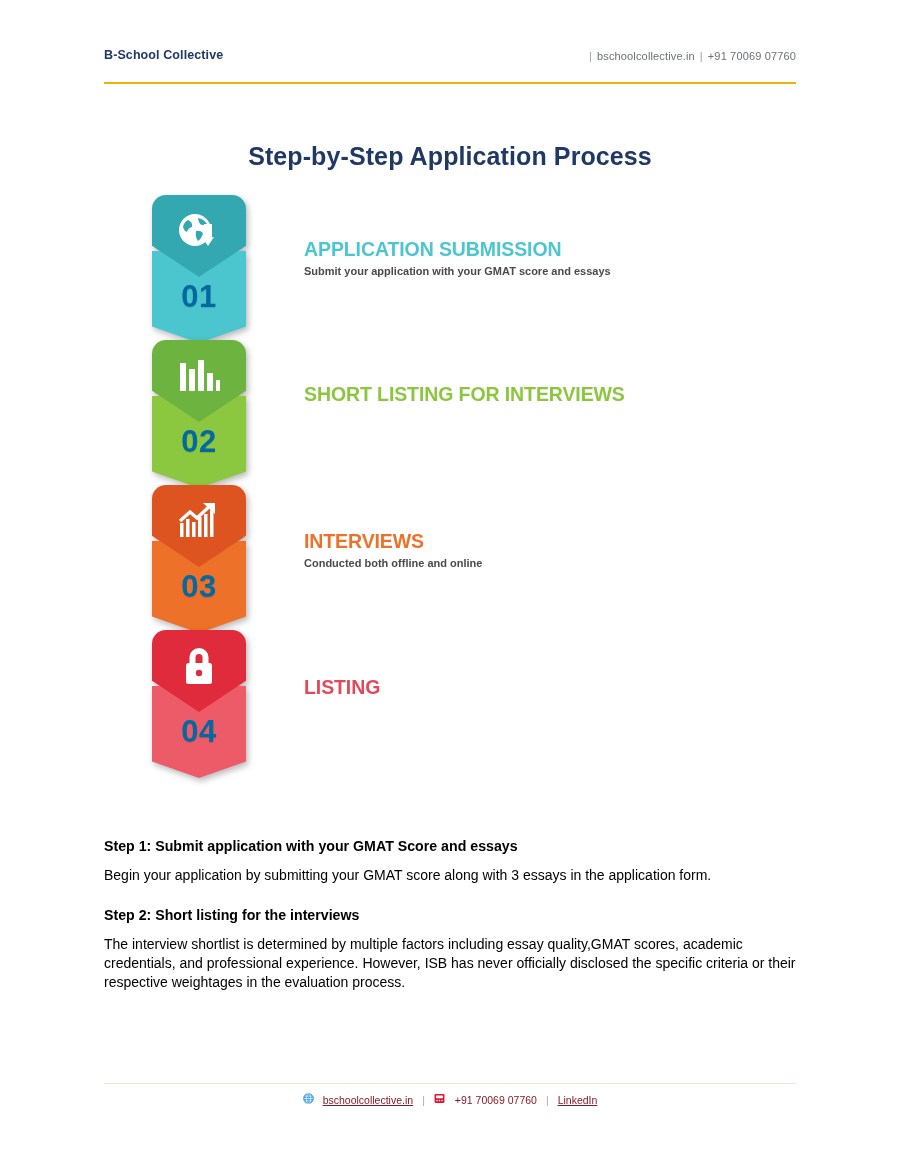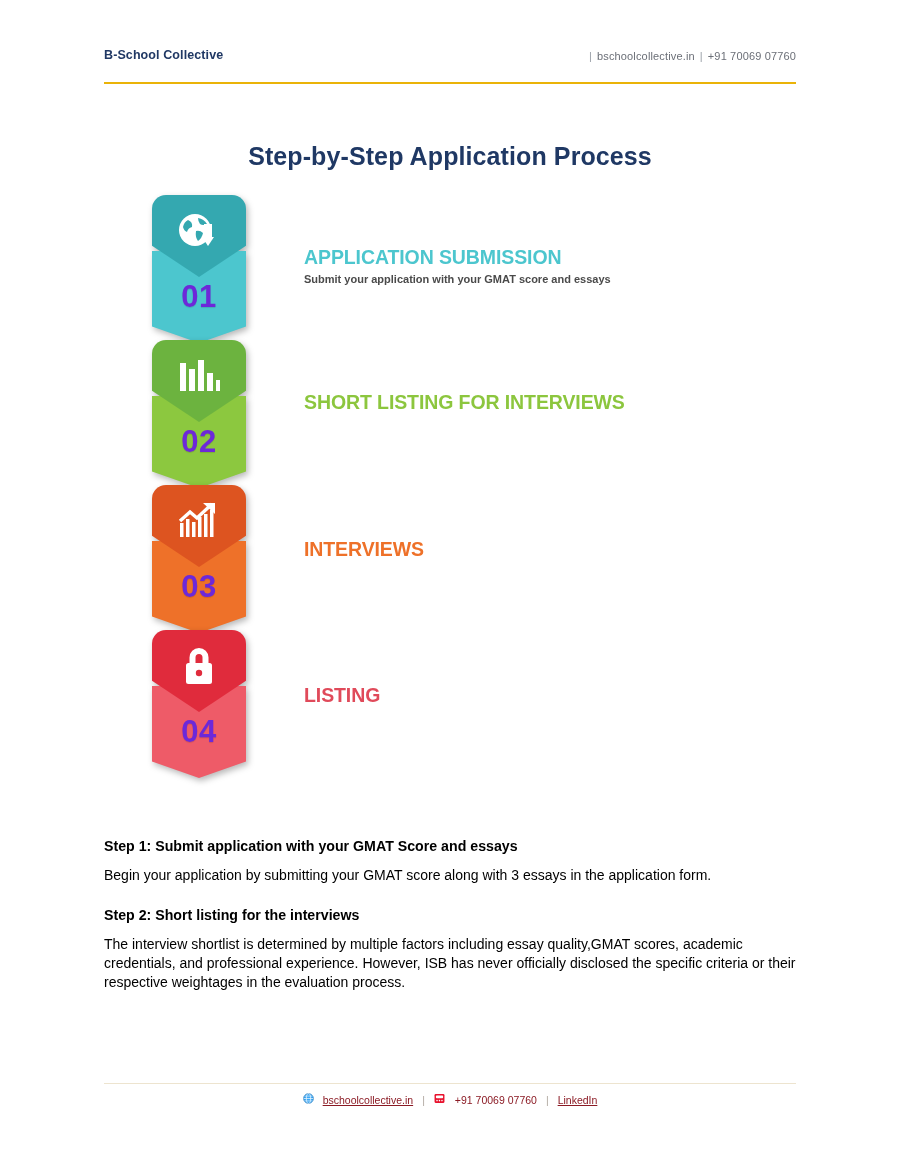--- a/index.html
+++ b/index.html
@@ -72,29 +72,29 @@
   }
   .badge-icon {
     position: absolute; left: 0; top: 8px; width: 94px; height: 58px;
     display: flex; align-items: center; justify-content: center;
     z-index: 5;
   }
   .badge-icon svg { display: block; }
   .badge-num {
     position: absolute; left: 0; top: 84px; width: 94px;
     text-align: center;
-    font-size: 31px; font-weight: bold; color: #6d28d9;
+    font-size: 31px; font-weight: bold; color: #0369a1;
     letter-spacing: 0.5px; z-index: 5;
     text-shadow: 0 1px 1px rgba(0,0,0,0.12);
   }
 
   .step-text { position: absolute; left: 200px; top: 36px; width: 500px; }
   .step-heading {
     font-size: 19.5px; font-weight: bold; letter-spacing: -0.1px;
-    line-height: 1.12; margin: 16px 0 3px 0;
+    line-height: 1.12; margin: 8px 0 3px 0;
   }
   .step-desc {
     font-size: 11px; font-weight: bold; color: #4a4a4a;
     line-height: 1.28; margin: 0; max-width: 410px;
   }
   .step-text.t3 { top: 38px; }
   .step-text.t4 { top: 39px; }
 
   
   .body-copy {
@@ -202,20 +202,21 @@
             <rect x="34" y="9" width="3.5" height="27"></rect>
           </g>
           <path d="M4 20 L14 11 L21 17 L36 3" stroke="#fff" stroke-width="3.4" fill="none" stroke-linejoin="miter"></path>
           <path d="M27 2 L39 2 L39 13 z" fill="#fff"></path>
         </svg>
       </div>
       <div class="badge-num">03</div>
     </div>
     <div class="step-text t3">
       <div class="step-heading" style="color:#ee7129;">INTERVIEWS</div>
+      <div class="step-desc">Conducted both offline and online</div>
     </div>
   </div>
 
   <div class="step-row last">
     <div class="badge">
       <div class="badge-top" style="background:#e02b3c;"></div>
       <div class="badge-bottom" style="background:#ee5b68;"></div>
       <div class="badge-icon">
         <svg width="40" height="44" viewBox="0 0 40 44">
           <path d="M20 3 a9.5 9.5 0 0 1 9.5 9.5 V19 h-6 v-6.5 a3.5 3.5 0 0 0 -7 0 V19 h-6 v-6.5 A9.5 9.5 0 0 1 20 3 z" fill="#fff"></path>

